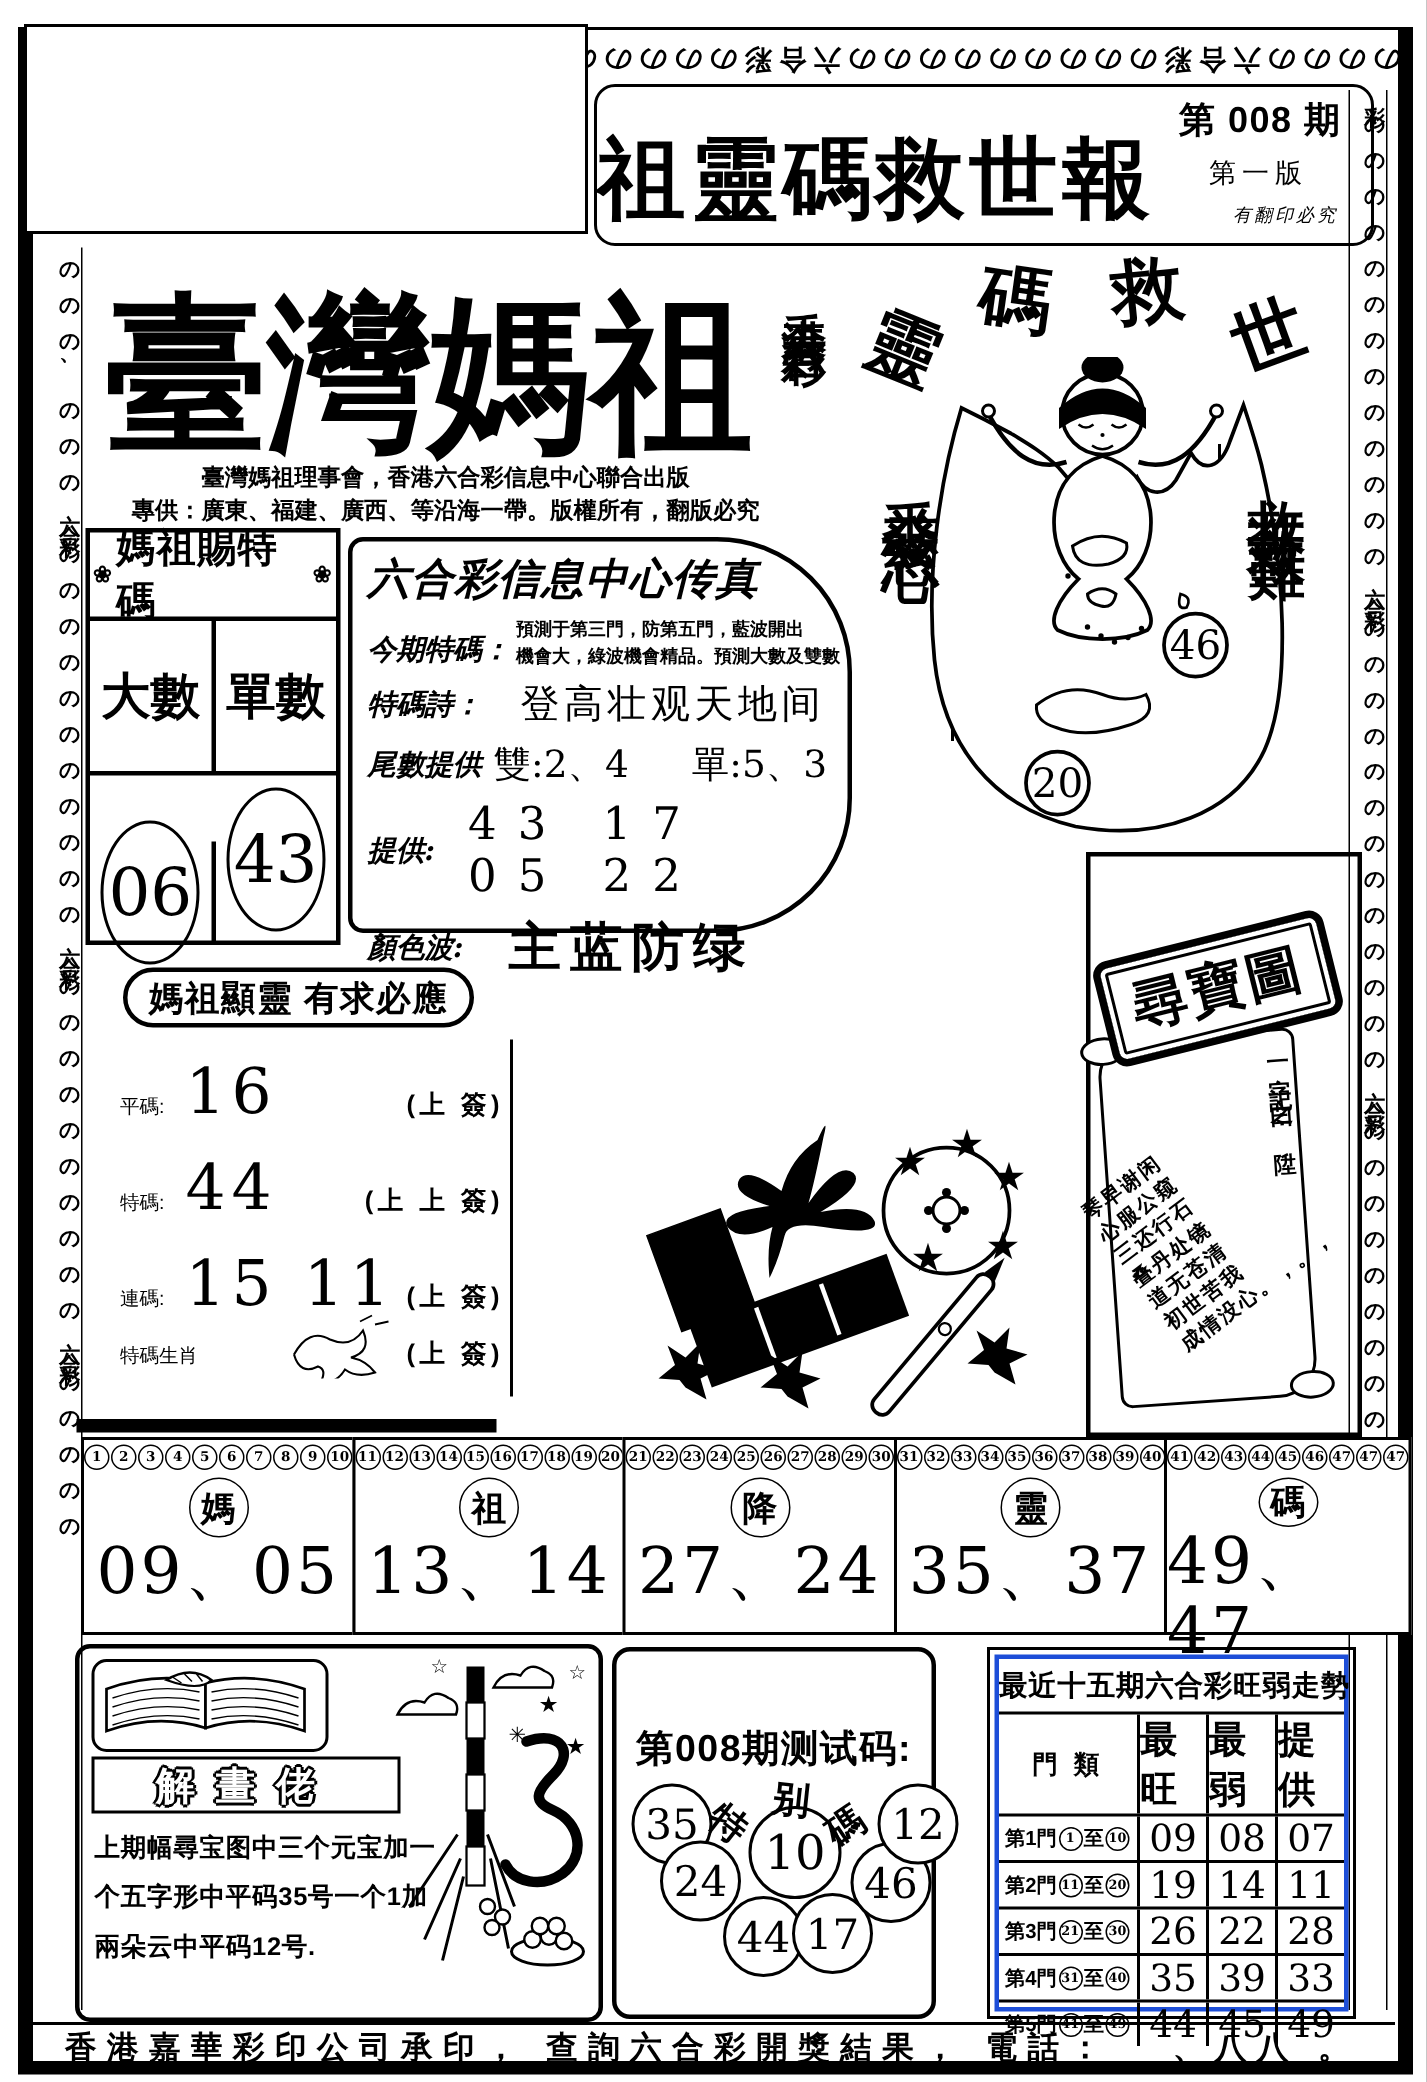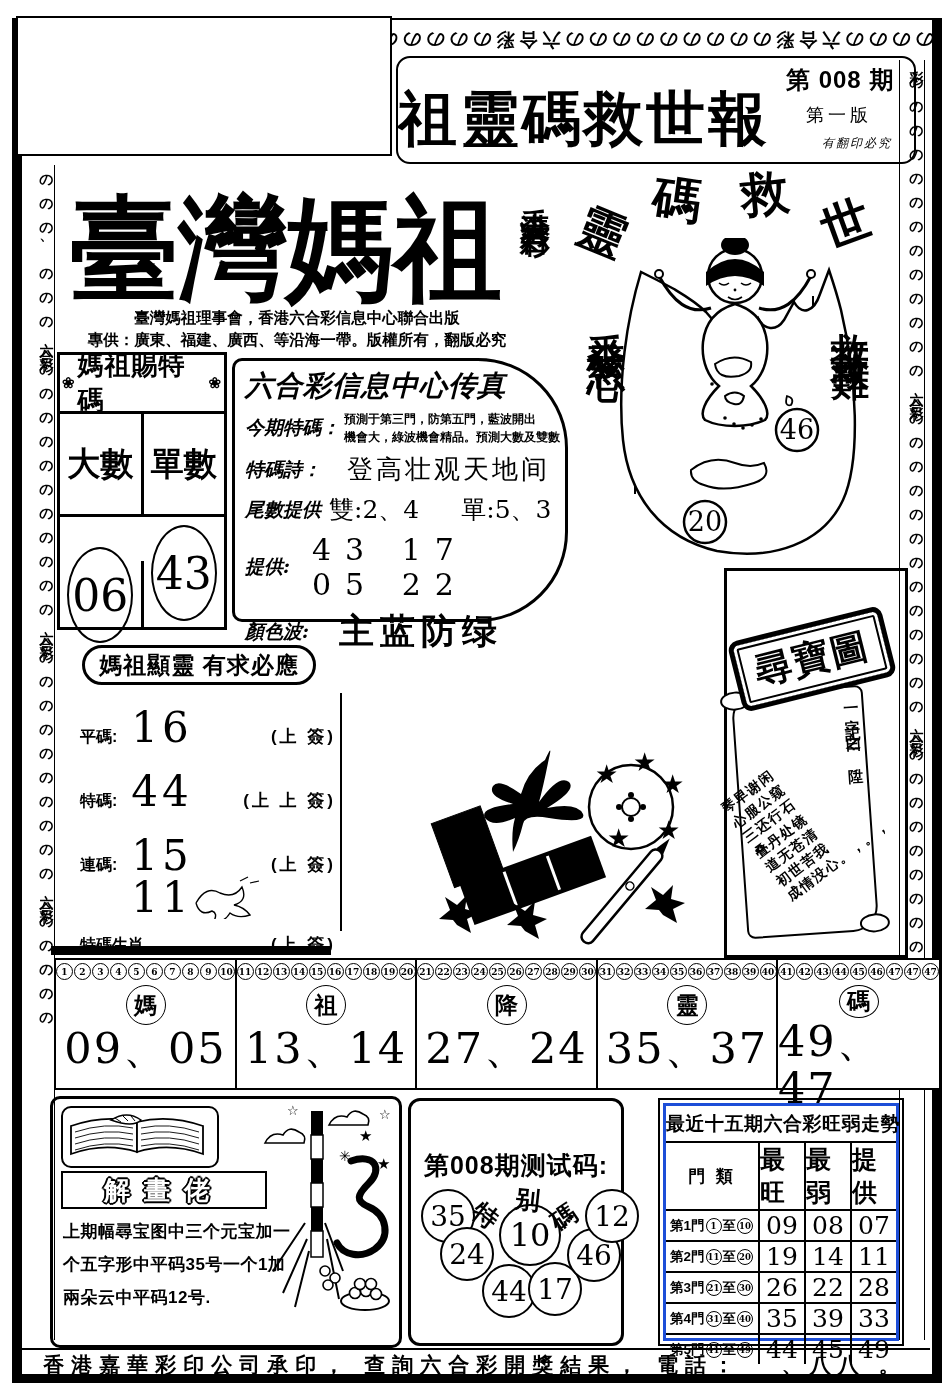--- a/index.html
+++ b/index.html
@@ -54,35 +54,35 @@
   .grant-vals{display:flex;height:112px;}
   .gval{flex:1;display:flex;align-items:center;justify-content:center;}
   .gval:first-child{border-right:3px solid #000;margin-top:44px;}
   .oval{width:62px;height:92px;border:2px solid #000;border-radius:50%;display:flex;align-items:center;justify-content:center;
         font-family:"DejaVu Serif",serif;font-size:44px;}
   
   .fax{position:absolute;left:232px;top:358px;width:336px;height:264px;border:3px solid #000;
        border-radius:10px 90px 90px 10px;box-sizing:border-box;padding:6px 8px 0 10px;}
   .fax-title{font-size:28px;font-weight:900;font-style:italic;font-family:"DejaVu Serif",serif;letter-spacing:1px;white-space:nowrap;}
   .fax-label{font-size:19px;font-weight:900;font-style:italic;font-family:"DejaVu Serif",serif;white-space:nowrap;}
-  .fax-row1{display:flex;margin-top:5px;align-items:center;}
+  .fax-row1{display:flex;margin-top:5px;align-items:flex-end;}
   .fax-small{font-size:12px;font-weight:bold;line-height:1.5;margin-left:4px;white-space:nowrap;}
   .fax-row{display:flex;align-items:center;margin-top:6px;}
   .fax-poem-v{font-size:26px;margin-left:26px;letter-spacing:3px;}
   .fax-tail-v{font-size:25px;margin-left:8px;}
   .fax-tail-v2{font-size:25px;margin-left:42px;}
   .fax-prov-v{font-size:30px;margin-left:22px;letter-spacing:14px;}
   .fax-color-v{font-size:35px;font-weight:900;margin-left:30px;letter-spacing:6px;}
   
   .miracle{position:absolute;left:78px;top:645px;width:258px;height:288px;}
   .m-sep{position:absolute;right:-6px;top:48px;width:2px;height:238px;background:#000;}
   .m-title{width:234px;height:40px;margin-left:4px;border:3.5px solid #000;border-radius:22px;display:flex;
            align-items:center;justify-content:center;font-size:23px;font-weight:900;letter-spacing:1px;box-sizing:border-box;}
   .m-row{display:flex;align-items:baseline;margin-top:22px;padding-left:2px;}
-  .m-label{font-size:16px;font-weight:700;white-space:nowrap;}
+  .m-label{font-size:13px;font-weight:400;white-space:nowrap;}
   .m-val{font-family:"DejaVu Serif",serif;font-size:42px;margin-left:14px;line-height:1;letter-spacing:4px;}
   .m-note{font-size:17px;font-weight:bold;letter-spacing:3px;margin-left:auto;white-space:nowrap;}
   .zodiac{position:absolute;left:112px;top:228px;}
   
   .treasure{position:absolute;left:724px;top:568px;width:184px;height:390px;border:3px solid #000;box-sizing:border-box;}
   .stamp{position:absolute;left:6px;top:52px;width:148px;height:62px;border:5px solid #000;border-radius:10px;
          transform:rotate(-14deg);display:flex;align-items:center;justify-content:center;
          font-size:37px;font-weight:900;letter-spacing:2px;background:#fff;
          box-shadow:inset 0 0 0 3px #fff, inset 0 0 0 5px #000;z-index:3;}
   .scroll{position:absolute;left:12px;top:118px;width:128px;height:242px;border:2.5px solid #000;

